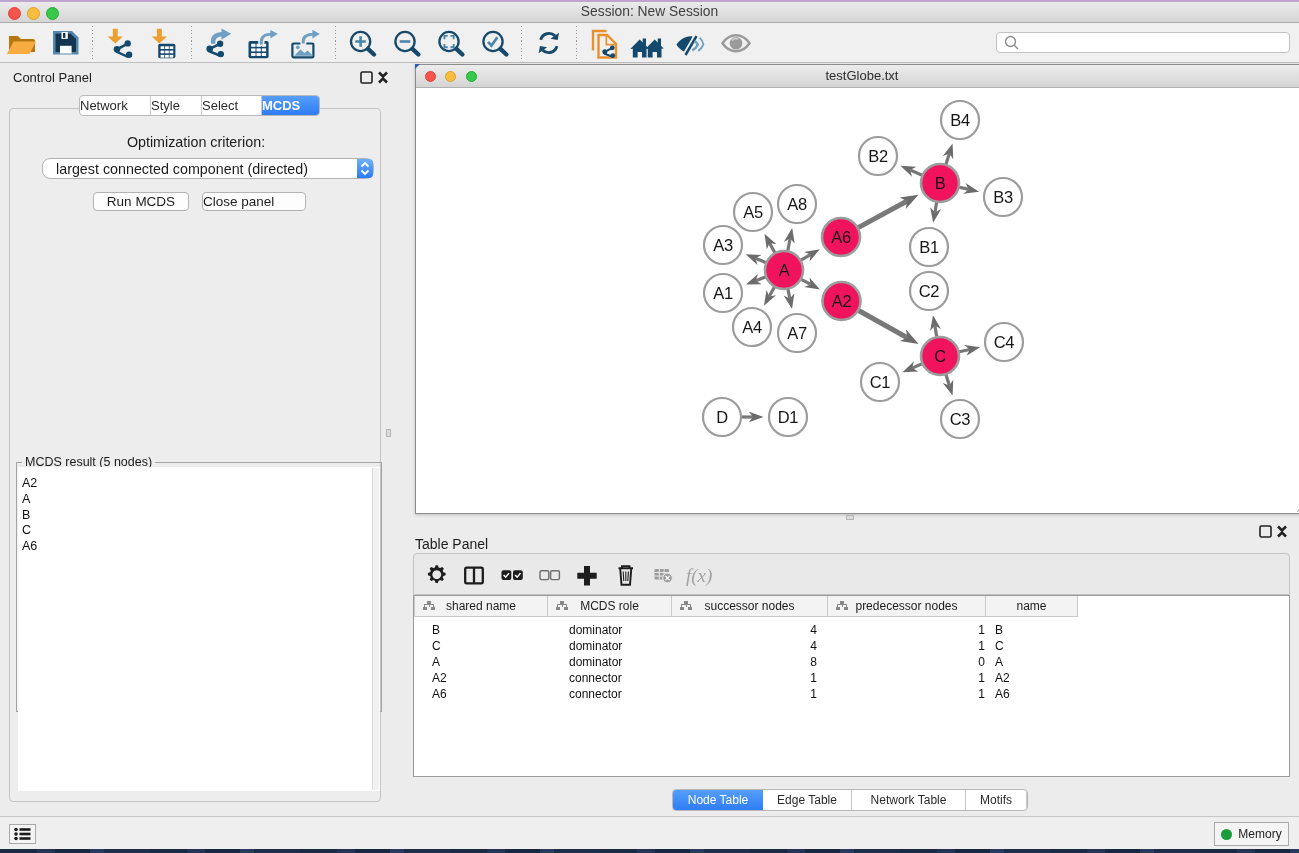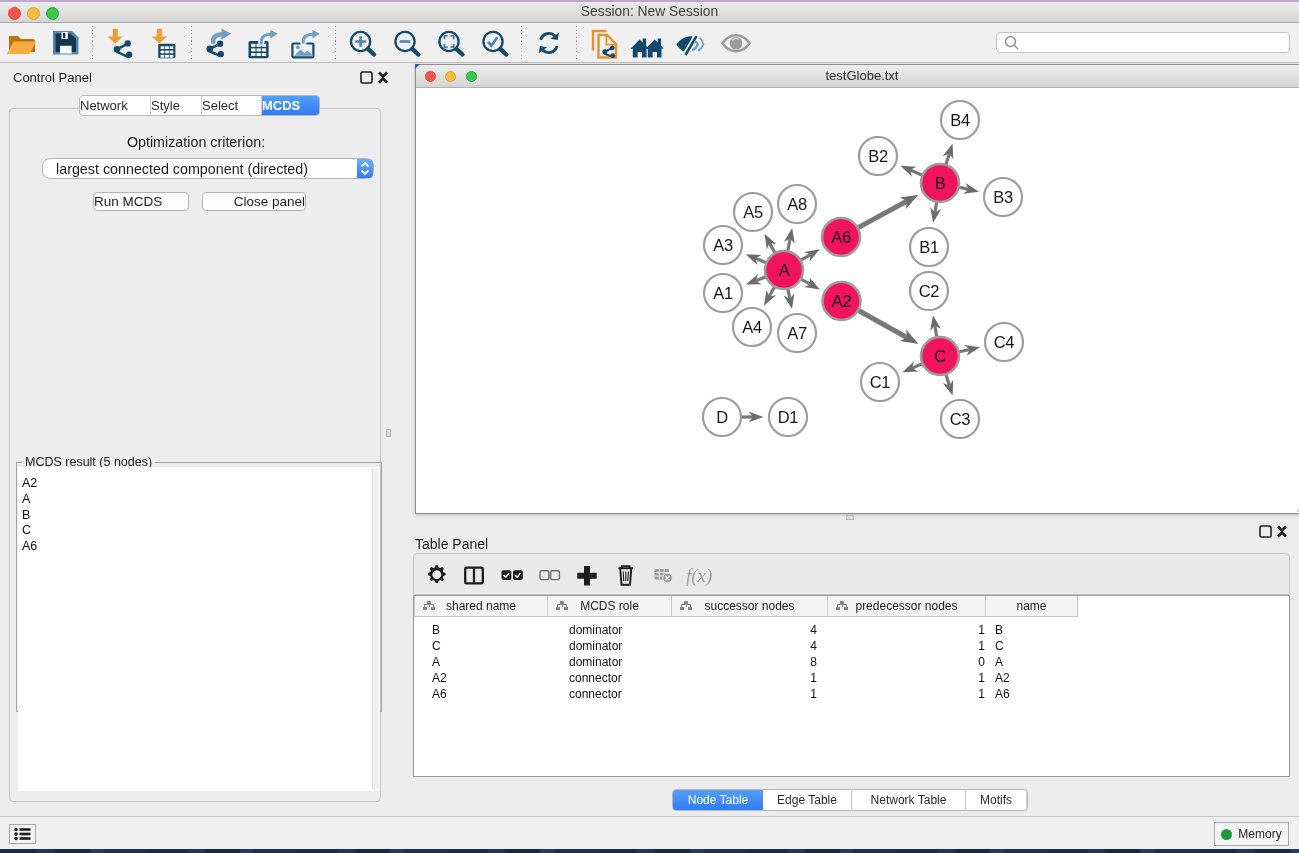--- a/index.html
+++ b/index.html
@@ -238,22 +238,22 @@
 </div>
 <div class="abs" style="left:0;top:134px;width:392px;text-align:center;font-size:14.3px;color:#1c1c1c">Optimization criterion:</div>
 <div class="abs" style="left:42px;top:158px;width:332px;height:21px;background:#fff;border:1px solid #b3b3b3;border-radius:8px;font-size:14.3px;color:#1c1c1c">
   <span style="position:absolute;left:13px;top:2px">largest connected component (directed)</span>
   <span style="position:absolute;right:0;top:0;width:16px;height:19px;background:linear-gradient(#6eb1f9,#2d7bf4);border-radius:0 4px 4px 0">
     <svg width="16" height="19" viewBox="0 0 16 19">
         <path d="M4.5 7.5 L8 4 L11.5 7.5 M4.5 11.5 L8 15 L11.5 11.5" fill="none" stroke="#fff" stroke-width="1.8"></path>
       </svg>
   </span>
 </div>
-<div class="abs" style="left:93px;top:192px;width:96px;height:19px;background:#fdfdfd;border:1px solid #b3b3b3;border-radius:4px;font-size:13.5px;color:#1c1c1c;text-align:left;line-height:17px">Run MCDS</div>
-<div class="abs" style="left:202px;top:192px;width:104px;height:19px;background:#fdfdfd;border:1px solid #b3b3b3;border-radius:4px;font-size:13.5px;color:#1c1c1c;text-align:right;line-height:17px">Close panel</div>
+<div class="abs" style="left:93px;top:192px;width:96px;height:19px;background:#fdfdfd;border:1px solid #b3b3b3;border-radius:4px;font-size:13.5px;color:#1c1c1c;text-align:center;line-height:17px">Run MCDS</div>
+<div class="abs" style="left:202px;top:192px;width:104px;height:19px;background:#fdfdfd;border:1px solid #b3b3b3;border-radius:4px;font-size:13.5px;color:#1c1c1c;text-align:left;line-height:17px">Close panel</div>
 <div class="abs" style="left:16px;top:462px;width:366px;height:250px;border:1px solid #a5a5a5">
   <div class="abs" style="left:5px;top:-8px;background:#ededed;padding:0 3px;font-size:12.5px;color:#1c1c1c">MCDS result (5 nodes)</div>
   <div class="abs" style="left:1px;top:4px;width:362px;height:324px;background:#fff;font-size:12.5px;color:#111;line-height:15.8px;padding:9px 0 0 4px">A2<br>A<br>B<br>C<br>A6</div>
   <div class="abs" style="right:2px;top:5px;width:7px;height:322px;background:#f1f1f1;border-left:1px solid #dcdcdc"></div>
 </div>
 <div id="netwin" class="abs">
   <div style="position:absolute;left:-1px;top:-1px;width:0;height:0;border-top:5px solid #2e5cb8;border-right:5px solid transparent;z-index:3"></div>
   <div id="net-titlebar">
     <div class="tl t1"></div>
       <div class="tl t2"></div>

